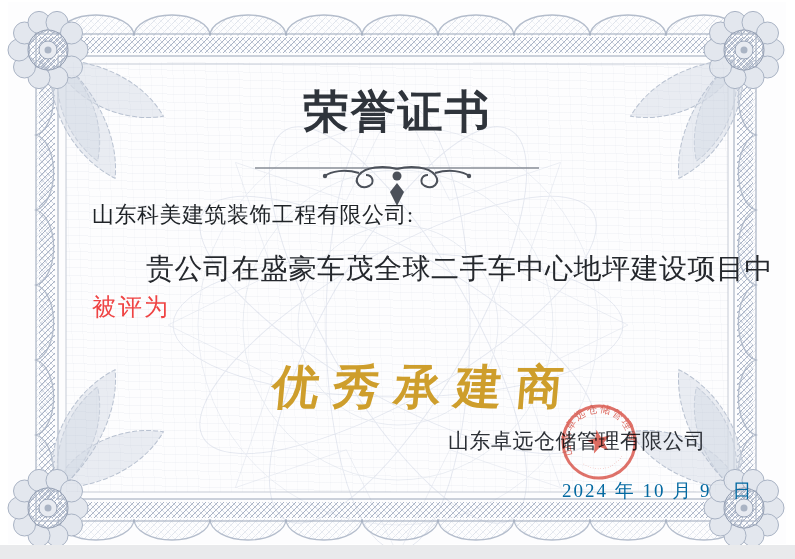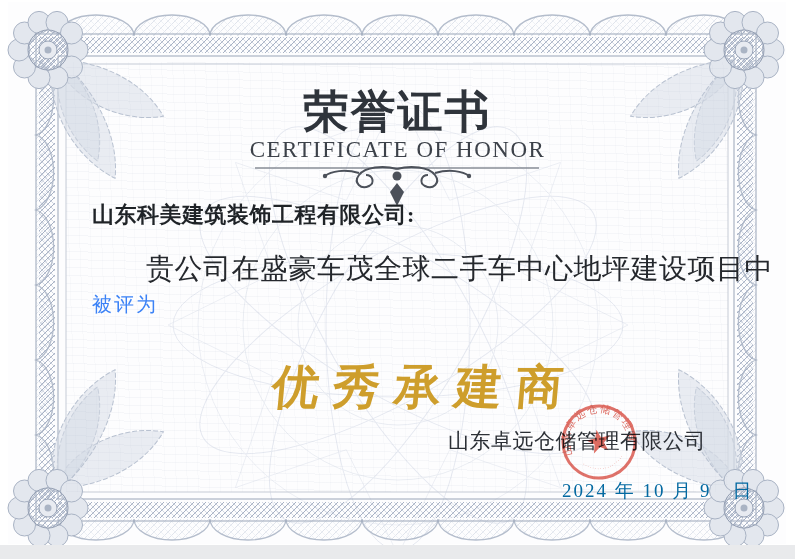--- a/index.html
+++ b/index.html
@@ -28,25 +28,25 @@
   .title-cn{
     left:0;width:795px;top:82px;text-align:center;
     font-size:45px;font-weight:700;letter-spacing:2px;color:#2f343b;
   }
   .title-en{
     left:0;width:795px;top:137px;text-align:center;
     font-size:23px;letter-spacing:1.5px;color:#3c4149;
   }
   .flourish{position:absolute;left:247px;top:163px;}
   .recipient{
-    left:92px;top:200px;font-size:22px;font-weight:700;color:#1f2327;
+    left:92px;top:200px;font-size:22px;font-weight:400;color:#1f2327;
     letter-spacing:.5px;
   }
   .body1{left:146px;top:250px;font-size:28px;color:#25282d;letter-spacing:.5px;}
-  .body2{left:92px;top:291px;font-size:20px;color:#3b82f6;letter-spacing:2px;}
+  .body2{left:92px;top:291px;font-size:24px;color:#ef4444;letter-spacing:2px;}
   .award{
     left:0;width:795px;padding-left:54px;box-sizing:border-box;top:356px;text-align:center;
     font-size:47px;font-weight:700;letter-spacing:14px;color:#CE9E2C;
     transform:skewX(-5deg);
   }
   .issuer{left:448px;top:427px;font-size:21px;color:#2c3036;letter-spacing:.5px;}
   .date{left:562px;top:478px;font-size:19px;color:#0369a1;letter-spacing:2px;}
   .seal{
     position:absolute;left:549px;top:392px;
     mix-blend-mode:multiply;opacity:.92;
@@ -123,21 +123,20 @@
 
     <use href="#rosette" transform="translate(48,50)"></use>
     <use href="#rosette" transform="translate(744,50)"></use>
     <use href="#rosette" transform="translate(48,508)"></use>
     <use href="#rosette" transform="translate(744,508)"></use>
   </svg>
 
   <div class="texture"></div>
 
   <div class="t title-cn">荣誉证书</div>
-  <div class="t title-en">CERTIFICATE OF HONOR</div>
 
   <svg class="flourish" width="300" height="46" viewBox="0 0 300 46">
     <path d="M8,5 H292" stroke="#878d96" stroke-width="1.6" fill="none"></path>
     <g fill="none" stroke="#4c515a" stroke-width="2">
       <path d="M150,6 C136,2 118,4 112,12 C106,20 114,27 122,23 C128,20 126,12 119,12"></path>
       <path d="M150,6 C164,2 182,4 188,12 C194,20 186,27 178,23 C172,20 174,12 181,12"></path>
       <path d="M112,10 C98,6 84,8 78,13"></path>
       <path d="M188,10 C202,6 216,8 222,13"></path>
     </g>
     <circle cx="150" cy="13" r="4.5" fill="#4c515a"></circle>

